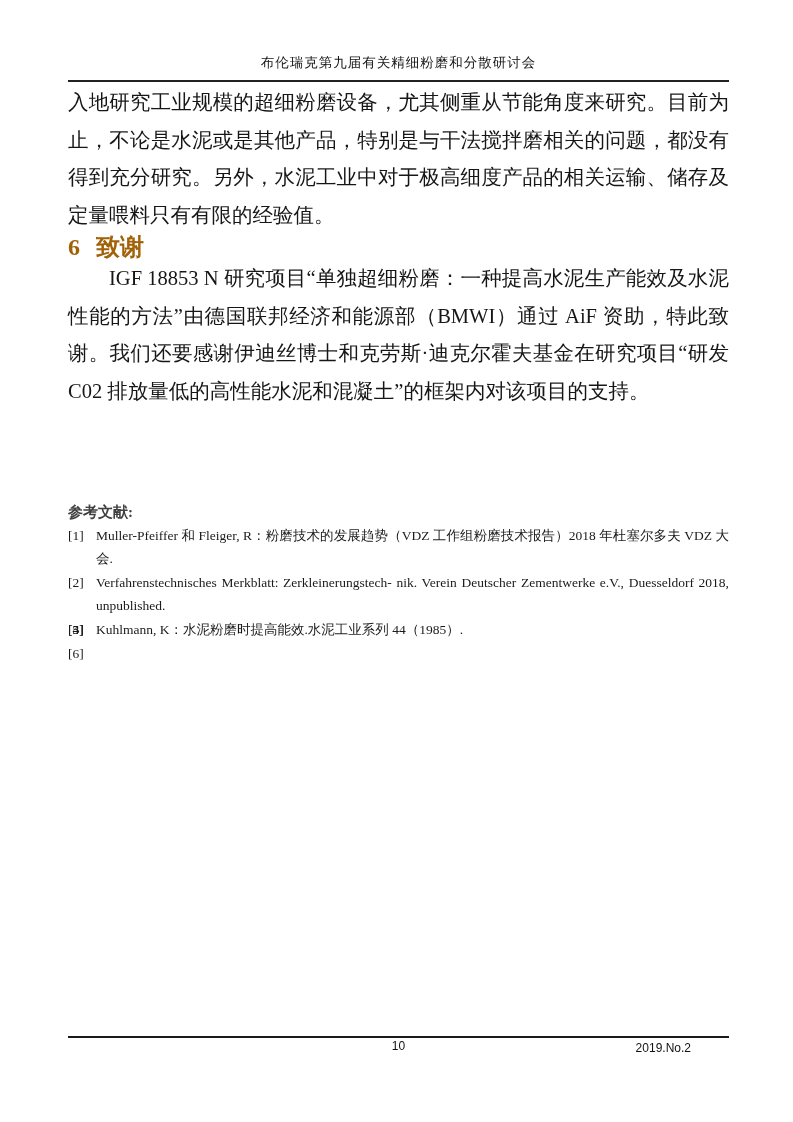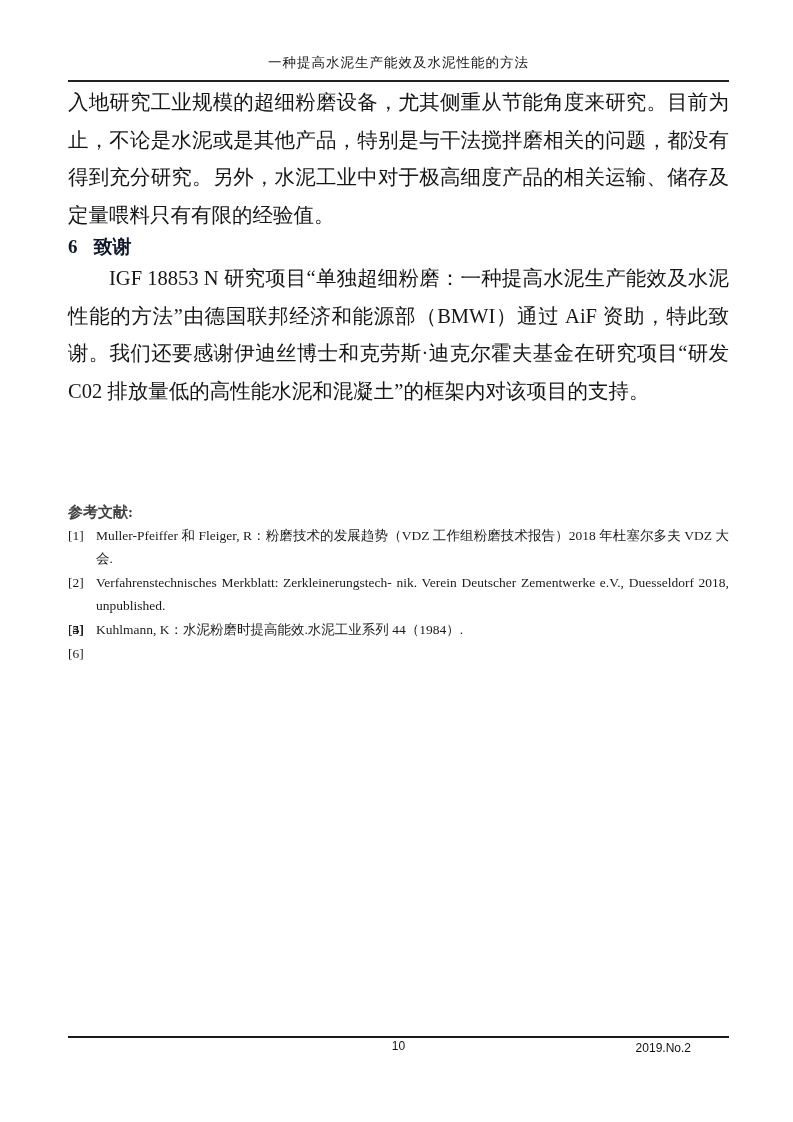--- a/index.html
+++ b/index.html
@@ -35,24 +35,24 @@
     margin: 0;
     font-size: 20.5px;
     line-height: 37.5px;
     text-align: justify;
     text-justify: inter-ideograph;
     color: #161616;
   }
   .para1 { margin-top: 2px; }
   .section-heading {
     margin: 0;
-    font-size: 19px;
+    font-size: 24px;
     line-height: 26px;
     font-weight: bold;
-    color: #0f172a;
+    color: #a16207;
   }
   .section-num { margin-right: 16px; }
   .para2 { margin-top: 0; text-indent: 2em; }
   .refs-title {
     margin-top: 92px;
     font-size: 15px;
     line-height: 20px;
     font-weight: bold;
     color: #404040;
   }
@@ -87,21 +87,21 @@
   .footer-page { text-align: center; line-height: 15px; }
   .footer-issue { position: absolute; right: 38px; top: 3px; line-height: 15px; }
 </style>
 </head>
 <body>
 
 <div class="page">
   <div class="content">
 
     <div class="header">
-      <span class="header-title">一种提高水泥生产能效及水泥性能的方法</span>
+      <span class="header-title">布伦瑞克第九届有关精细粉磨和分散研讨会</span>
     </div>
 
     <p class="para para1">入地研究工业规模的超细粉磨设备，尤其侧重从节能角度来研究。目前为止，不论是水泥或是其他产品，特别是与干法搅拌磨相关的问题，都没有得到充分研究。另外，水泥工业中对于极高细度产品的相关运输、储存及定量喂料只有有限的经验值。</p>
 
     <h2 class="section-heading">
       <span class="section-num">6</span><span>致谢</span>
     </h2>
 
     <p class="para para2">IGF 18853 N 研究项目“单独超细粉磨：一种提高水泥生产能效及水泥性能的方法”由德国联邦经济和能源部（BMWI）通过 AiF 资助，特此致谢。我们还要感谢伊迪丝博士和克劳斯·迪克尔霍夫基金在研究项目“研发 C02 排放量低的高性能水泥和混凝土”的框架内对该项目的支持。</p>
 
@@ -117,21 +117,21 @@
         <span>Verfahrenstechnisches Merkblatt: Zerkleinerungstech- nik. Verein Deutscher Zementwerke e.V., Duesseldorf 2018, unpublished.</span>
       </li>
       <li class="ref-item">
         <span class="ref-label">[3]</span>
       </li>
       <li class="ref-item">
         <span class="ref-label">[4]</span>
       </li>
       <li class="ref-item">
         <span class="ref-label">[5]</span>
-        <span>Kuhlmann, K：水泥粉磨时提高能效.水泥工业系列 44（1984）.</span>
+        <span>Kuhlmann, K：水泥粉磨时提高能效.水泥工业系列 44（1985）.</span>
       </li>
       <li class="ref-item">
         <span class="ref-label">[6]</span>
       </li>
     </ul>
 
   </div>
 
   <div class="footer">
     <div class="footer-row">

